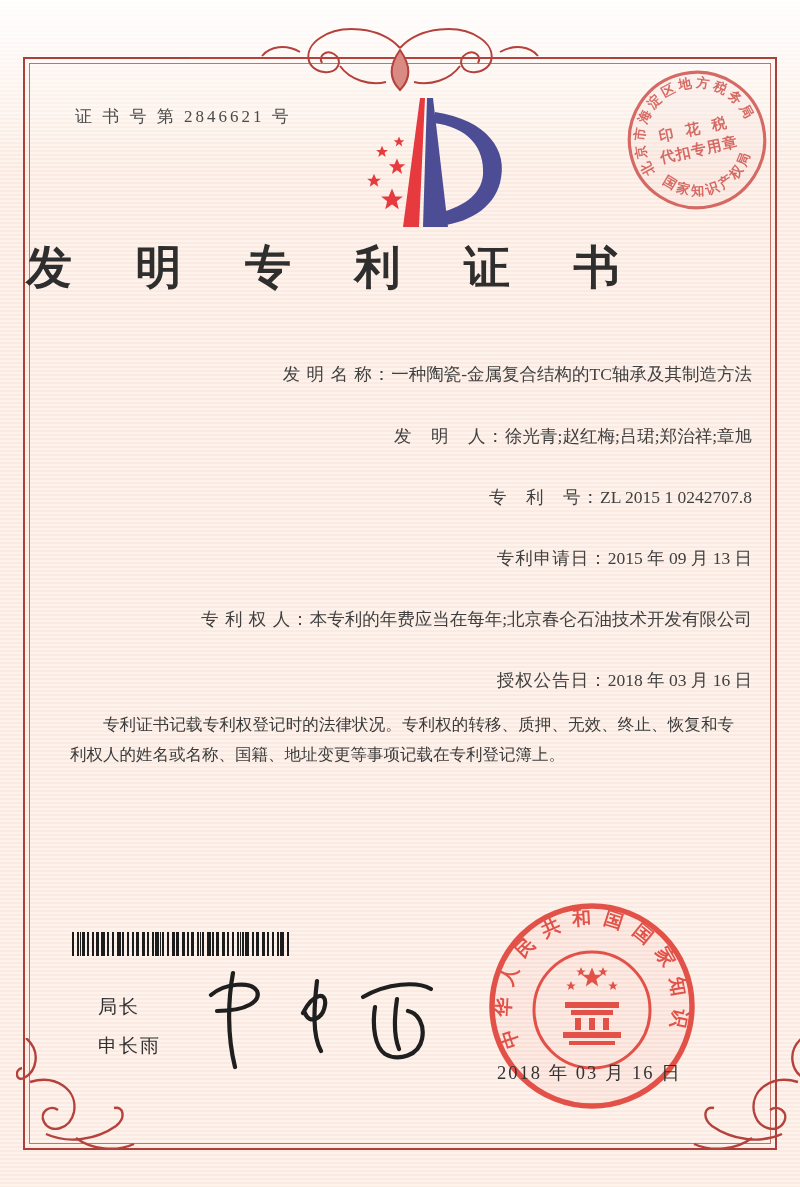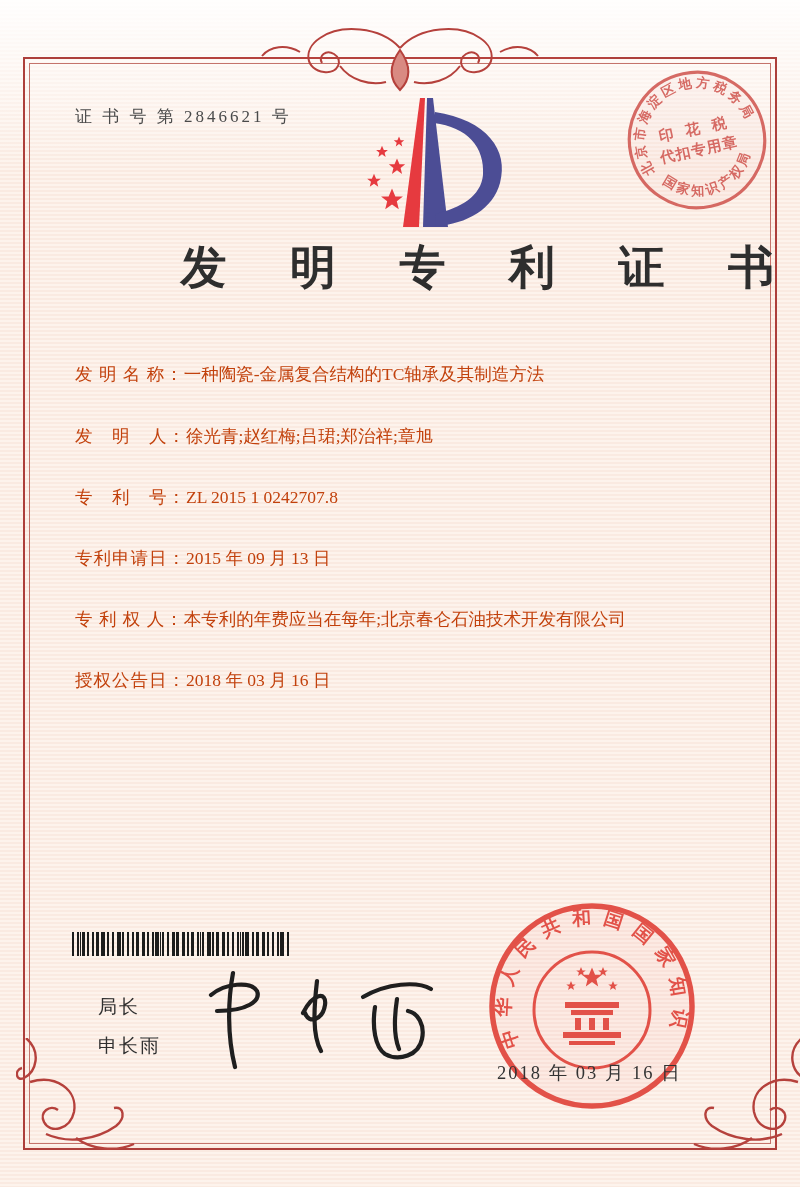--- a/index.html
+++ b/index.html
@@ -16,25 +16,25 @@
   }
   .frame-inner{
     position:absolute;left:4px;top:4px;right:4px;bottom:4px;
     border:1px solid #c4736b;
   }
   .cert-no{
     position:absolute;left:75px;top:105px;font-size:17px;color:#4a4a4a;
     letter-spacing:3px;
   }
   .title{
-    position:absolute;left:0;top:237px;width:100%;text-align:right;
+    position:absolute;left:0;top:237px;width:100%;text-align:left;
     font-size:46px;font-weight:600;color:#2e2e2e;letter-spacing:26px;text-indent:26px;
   }
   .field{
-    position:absolute;left:75px;width:670px;font-size:17.5px;color:#c2410c;white-space:nowrap;
+    position:absolute;left:82px;width:670px;font-size:17.5px;color:#404040;white-space:nowrap;text-align:right;
   }
   .field .lab{letter-spacing:1px;}
   .paras{
     position:absolute;left:70px;top:710px;width:664px;
     font-size:16.5px;color:#3b3b3b;line-height:1.82;text-align:justify;
   }
   .paras p{margin:0;text-indent:2em;}
   .barcode{
     position:absolute;left:72px;top:932px;width:218px;height:24px;
     background:
@@ -144,20 +144,21 @@
   <span class="lab">专利申请日：</span><span>2015 年 09 月 13 日</span>
 </div>
 <div class="field" style="top:607px">
   <span class="lab">专 利 权 人：</span><span>本专利的年费应当在每年;北京春仑石油技术开发有限公司</span>
 </div>
 <div class="field" style="top:668px">
   <span class="lab">授权公告日：</span><span>2018 年 03 月 16 日</span>
 </div>
 
 <div class="paras">
+  <p>专利证书记载专利权登记时的法律状况。专利权的转移、质押、无效、终止、恢复和专利权人的姓名或名称、国籍、地址变更等事项记载在专利登记簿上。</p>
 </div>
 
 <div class="barcode"></div>
 
 <div class="director">
   <div>局长</div>
   <div>申长雨</div>
 </div>
 
 <svg class="sig" width="270" height="115" viewBox="0 0 270 115">

